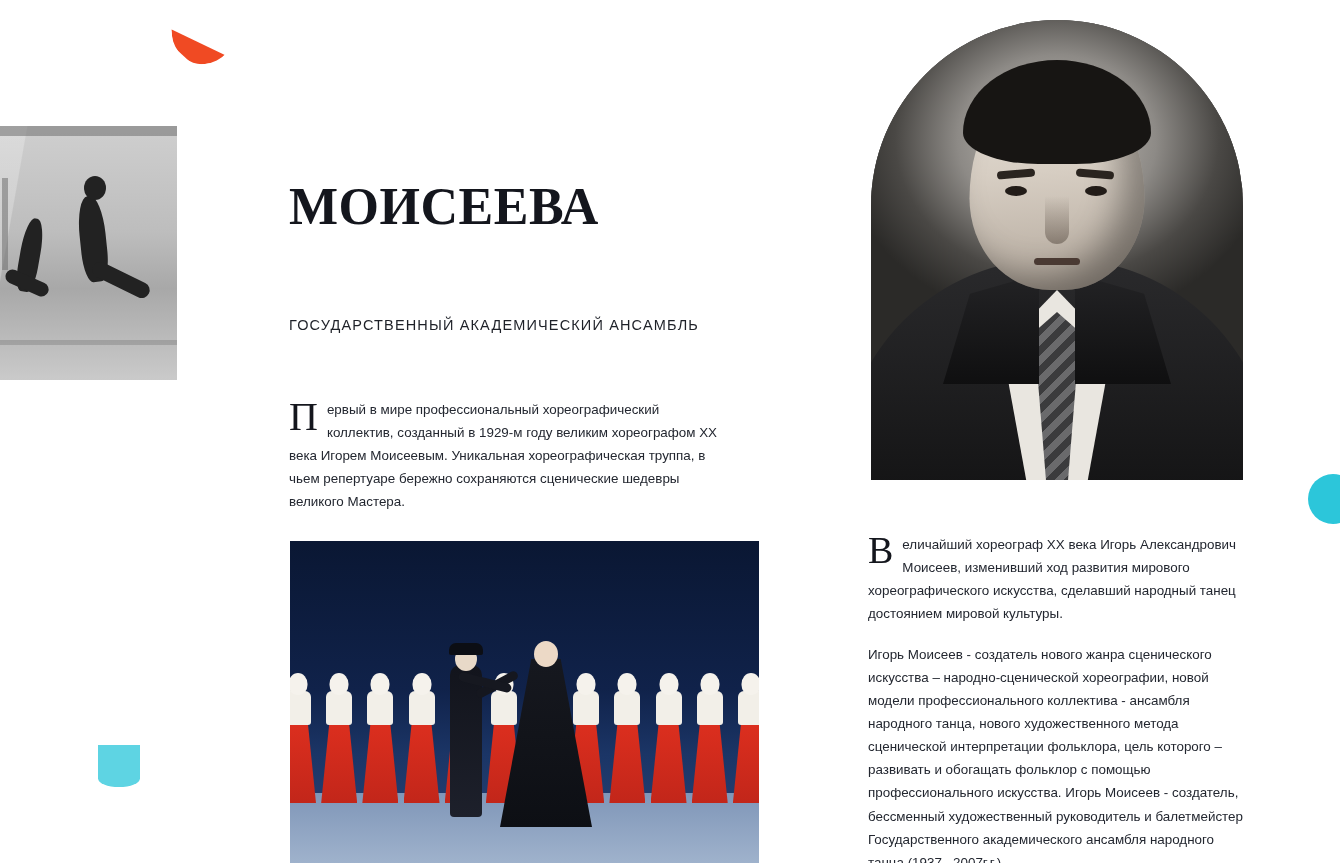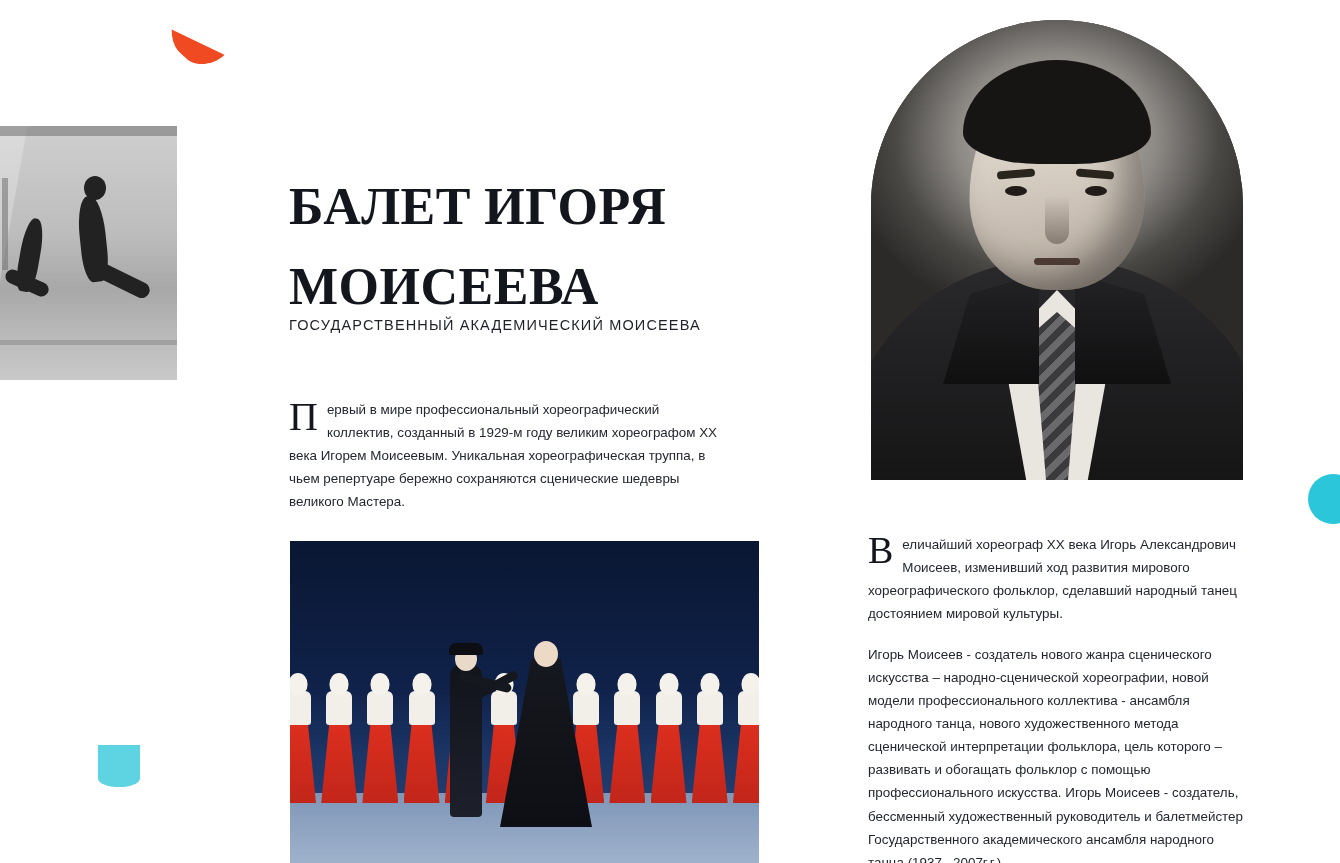--- a/index.html
+++ b/index.html
@@ -391,26 +391,25 @@
   <div class="hair"></div>
   <div class="brow-l"></div>
   <div class="brow-r"></div>
   <div class="eye-l"></div>
   <div class="eye-r"></div>
   <div class="nose"></div>
   <div class="mouth"></div>
 </div>
 
 <h1 class="headline">
-  <span class="line">БАЛЕТ ИГОРЯ</span>
   <span class="line">МОИСЕЕВА</span>
 </h1>
 
 <div class="subtitle">
-  <div>ГОСУДАРСТВЕННЫЙ АКАДЕМИЧЕСКИЙ МОИСЕЕВА</div>
+  <div>ГОСУДАРСТВЕННЫЙ АКАДЕМИЧЕСКИЙ АНСАМБЛЬ</div>
 </div>
 
 <div class="lede">
   <span class="dropcap">П</span><span>ервый в мире профессиональный хореографический коллектив, созданный в 1929-м году великим хореографом XX века Игорем Моисеевым. Уникальная хореографическая труппа, в чьем репертуаре бережно сохраняются сценические шедевры великого Мастера.</span>
 </div>
 
 <div class="photo-ensemble">
   <div class="stage"></div>
   <div class="floor"></div>
   <div class="row-dancers">
@@ -483,16 +482,16 @@
   </div>
   <div class="lead-w">
     <div class="gown"></div>
       <div class="arm"></div>
       <div class="head"></div>
   </div>
 </div>
 
 <div class="right-col">
   <p>
-    <span class="dropcap">В</span><span>еличайший хореограф XX века Игорь Александрович Моисеев, изменивший ход развития мирового хореографического фольклор, сделавший народный танец достоянием мировой культуры.</span>
+    <span class="dropcap">В</span><span>еличайший хореограф XX века Игорь Александрович Моисеев, изменивший ход развития мирового хореографического искусства, сделавший народный танец достоянием мировой культуры.</span>
   </p>
   <p>Игорь Моисеев - создатель нового жанра сценического искусства – народно-сценической хореографии, новой модели профессионального коллектива - ансамбля народного танца, нового художественного метода сценической интерпретации фольклора, цель которого – развивать и обогащать фольклор с помощью профессионального искусства. Игорь Моисеев - создатель, бессменный художественный руководитель и балетмейстер Государственного академического ансамбля народного танца (1937 –2007г.г.).</p>
 </div>
 
 </body></html>

